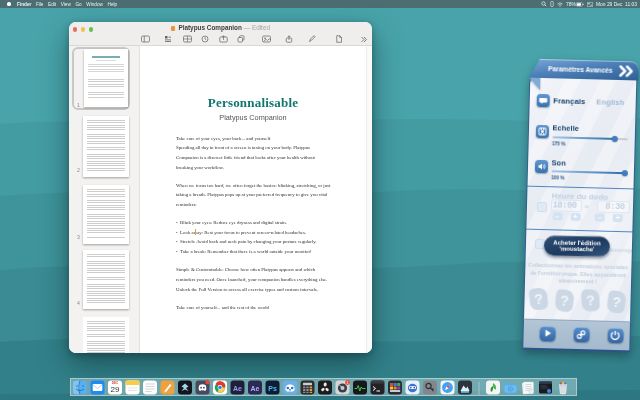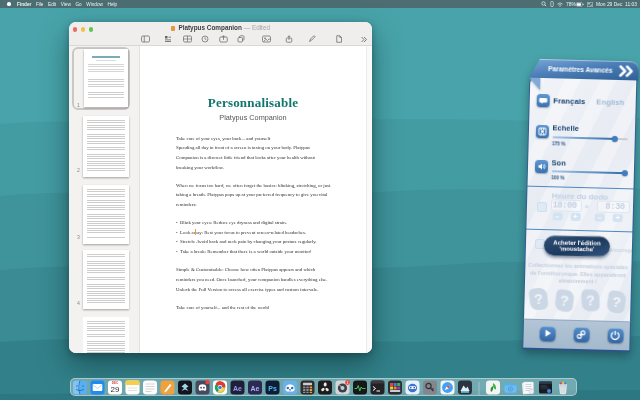--- a/index.html
+++ b/index.html
@@ -33,21 +33,21 @@
 .pnum { position:absolute; left:4px; width:7px; text-align:right; font-size:5.2px; color:#8b8b89; }
 .tlines { position:absolute; left:4px; right:4px; }
 #scrolltrack { position:absolute; right:0; top:24px; width:6px; bottom:0; background:#fafafa; border-left:1px solid #ececec; }
 #doc { position:absolute; left:71px; top:24px; width:226px; bottom:0; font-family:"Liberation Serif", serif; color:#2e2e2e; }
 #doc h1 { position:absolute; left:0; width:100%; top:48.5px; text-align:center; font-size:13px; letter-spacing:-0.3px; color:#0f766e; font-family:"Liberation Serif",serif; letter-spacing:0.2px; }
 #doc h2 { position:absolute; left:0; width:100%; top:67px; text-align:center; font-size:7.3px; font-weight:400; color:#555; font-family:"Liberation Sans",sans-serif; }
 .body-text { position:absolute; left:36px; top:87.5px; width:178px; font-size:4.85px; line-height:9.7px; }
 .body-text p { margin:0; }
 .caret { position:absolute; left:55px; top:182.5px; width:1.3px; height:6.5px; background:#e8a03c; }
 
-#dock { position:absolute; left:70px; top:378px; width:507px; height:18px; border-radius:5px;
+#dock { position:absolute; left:70px; top:378px; width:507px; height:18px; border-radius:0;
   background:rgba(190,219,222,0.45); border:0.5px solid rgba(255,255,255,0.4); }
 
 #panel { position:absolute; left:523px; top:60px; width:112px; height:292px; transform:rotate(1.5deg); transform-origin:50% 50%;
   filter:drop-shadow(0 4px 5px rgba(10,30,40,0.4)); }
 #phead { position:absolute; left:2.5px; top:0; right:0; height:19px; border-radius:9px 8px 0 0;
   clip-path:polygon(10.5px 0%, 100% 0%, 100% 100%, 0% 100%);
   background:linear-gradient(170deg,#7aa8da 0%,#4d7fb8 45%,#2e5f95 100%);
   color:#fff; font-size:6.6px; font-weight:700; text-align:left; padding:5.5px 0 0 19px;
   box-shadow:inset 0 1px 0 rgba(255,255,255,0.45); }
 #pfold { position:absolute; left:2.5px; top:19px; width:0; height:0;

